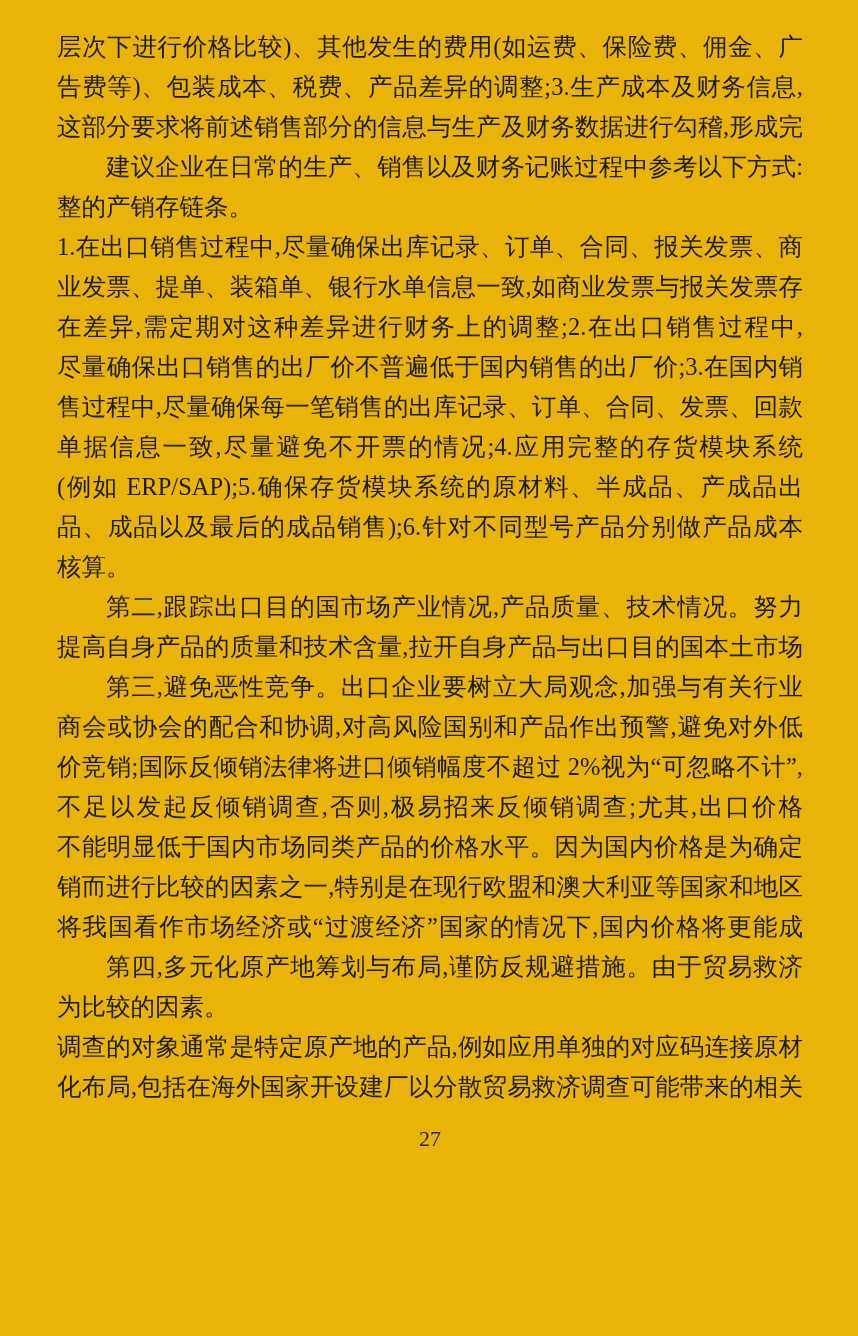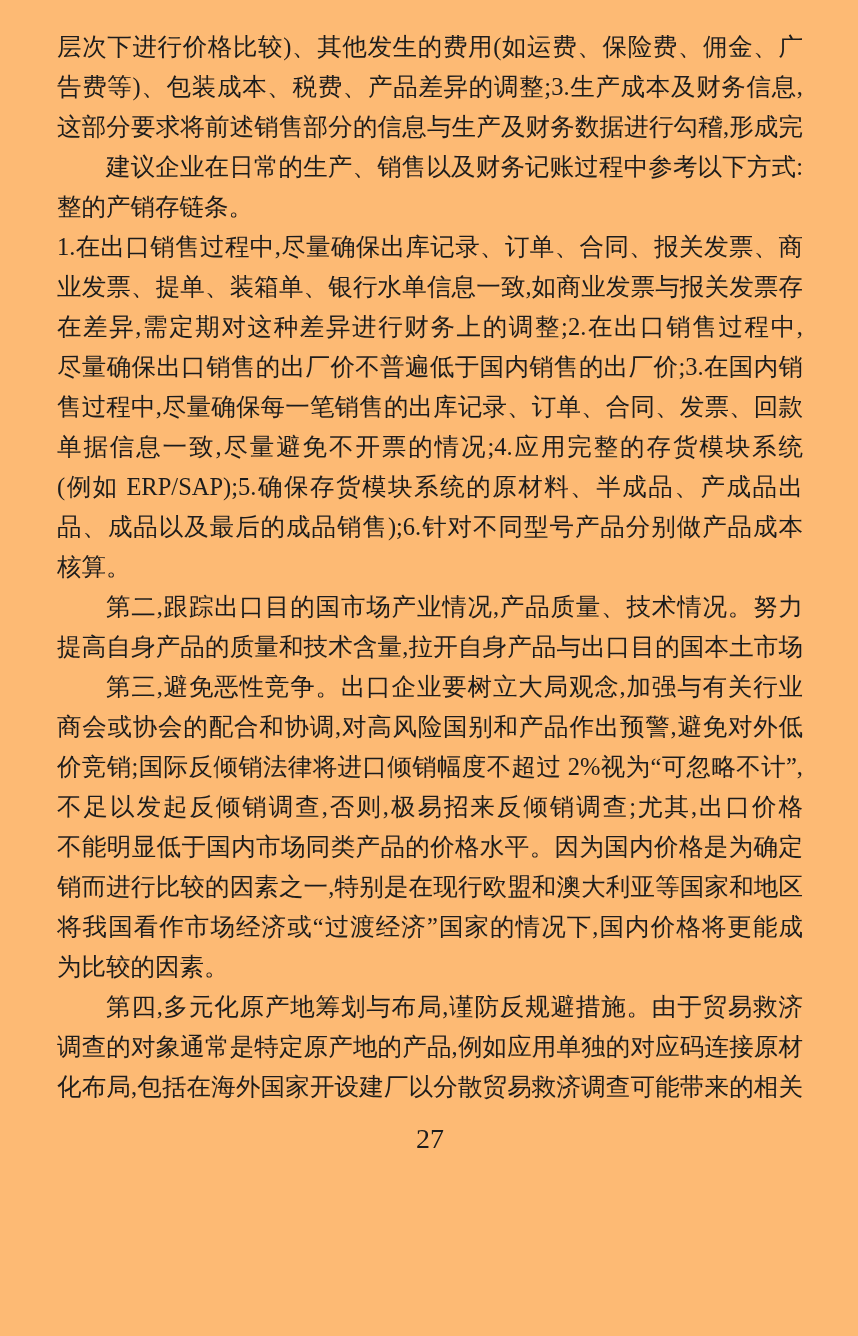--- a/index.html
+++ b/index.html
@@ -12,21 +12,21 @@
     height: 1336px;
     overflow: hidden;
     font-family: "Liberation Serif", "DejaVu Serif", serif;
     color: #1c1c1c;
   }
   .doc-page {
     box-sizing: border-box;
     width: 858px;
     height: 1336px;
     padding: 27px 55px 0 57px;
-    background: #fdba74;
+    background: #eab308;
   }
   .text-block {
     width: 746px;
   }
   .line {
     font-size: 24.5px;
     line-height: 40px;
     height: 40px;
     overflow: hidden;
     text-align: justify;
@@ -39,21 +39,21 @@
     text-indent: 49px;
   }
   .line.para-end {
     text-align-last: left;
   }
   .page-number {
     margin-top: 12px;
     height: 40px;
     line-height: 40px;
     text-align: center;
-    font-size: 28px;
+    font-size: 22px;
     color: #1c1c1c;
   }
 </style>
 </head>
 <body>
 
 <div class="doc-page">
   <div class="text-block">
     <div class="line">层次下进行价格比较)、其他发生的费用(如运费、保险费、佣金、广</div>
     <div class="line">告费等)、包装成本、税费、产品差异的调整;3.生产成本及财务信息,</div>
@@ -71,19 +71,19 @@
     <div class="line para-end">核算。</div>
     <div class="line indent">第二,跟踪出口目的国市场产业情况,产品质量、技术情况。努力</div>
     <div class="line">提高自身产品的质量和技术含量,拉开自身产品与出口目的国本土市场</div>
     <div class="line indent">第三,避免恶性竞争。出口企业要树立大局观念,加强与有关行业</div>
     <div class="line">商会或协会的配合和协调,对高风险国别和产品作出预警,避免对外低</div>
     <div class="line">价竞销;国际反倾销法律将进口倾销幅度不超过 2%视为“可忽略不计”,</div>
     <div class="line">不足以发起反倾销调查,否则,极易招来反倾销调查;尤其,出口价格</div>
     <div class="line">不能明显低于国内市场同类产品的价格水平。因为国内价格是为确定倾</div>
     <div class="line">销而进行比较的因素之一,特别是在现行欧盟和澳大利亚等国家和地区</div>
     <div class="line">将我国看作市场经济或“过渡经济”国家的情况下,国内价格将更能成</div>
+    <div class="line indent">第四,多元化原产地筹划与布局,谨防反规避措施。由于贸易救济</div>
     <div class="line para-end">为比较的因素。</div>
-    <div class="line indent">第四,多元化原产地筹划与布局,谨防反规避措施。由于贸易救济</div>
     <div class="line">调查的对象通常是特定原产地的产品,例如应用单独的对应码连接原材料</div>
     <div class="line">化布局,包括在海外国家开设建厂以分散贸易救济调查可能带来的相关</div>
   </div>
   <div class="page-number">27</div>
 </div>
 
 </body></html>

